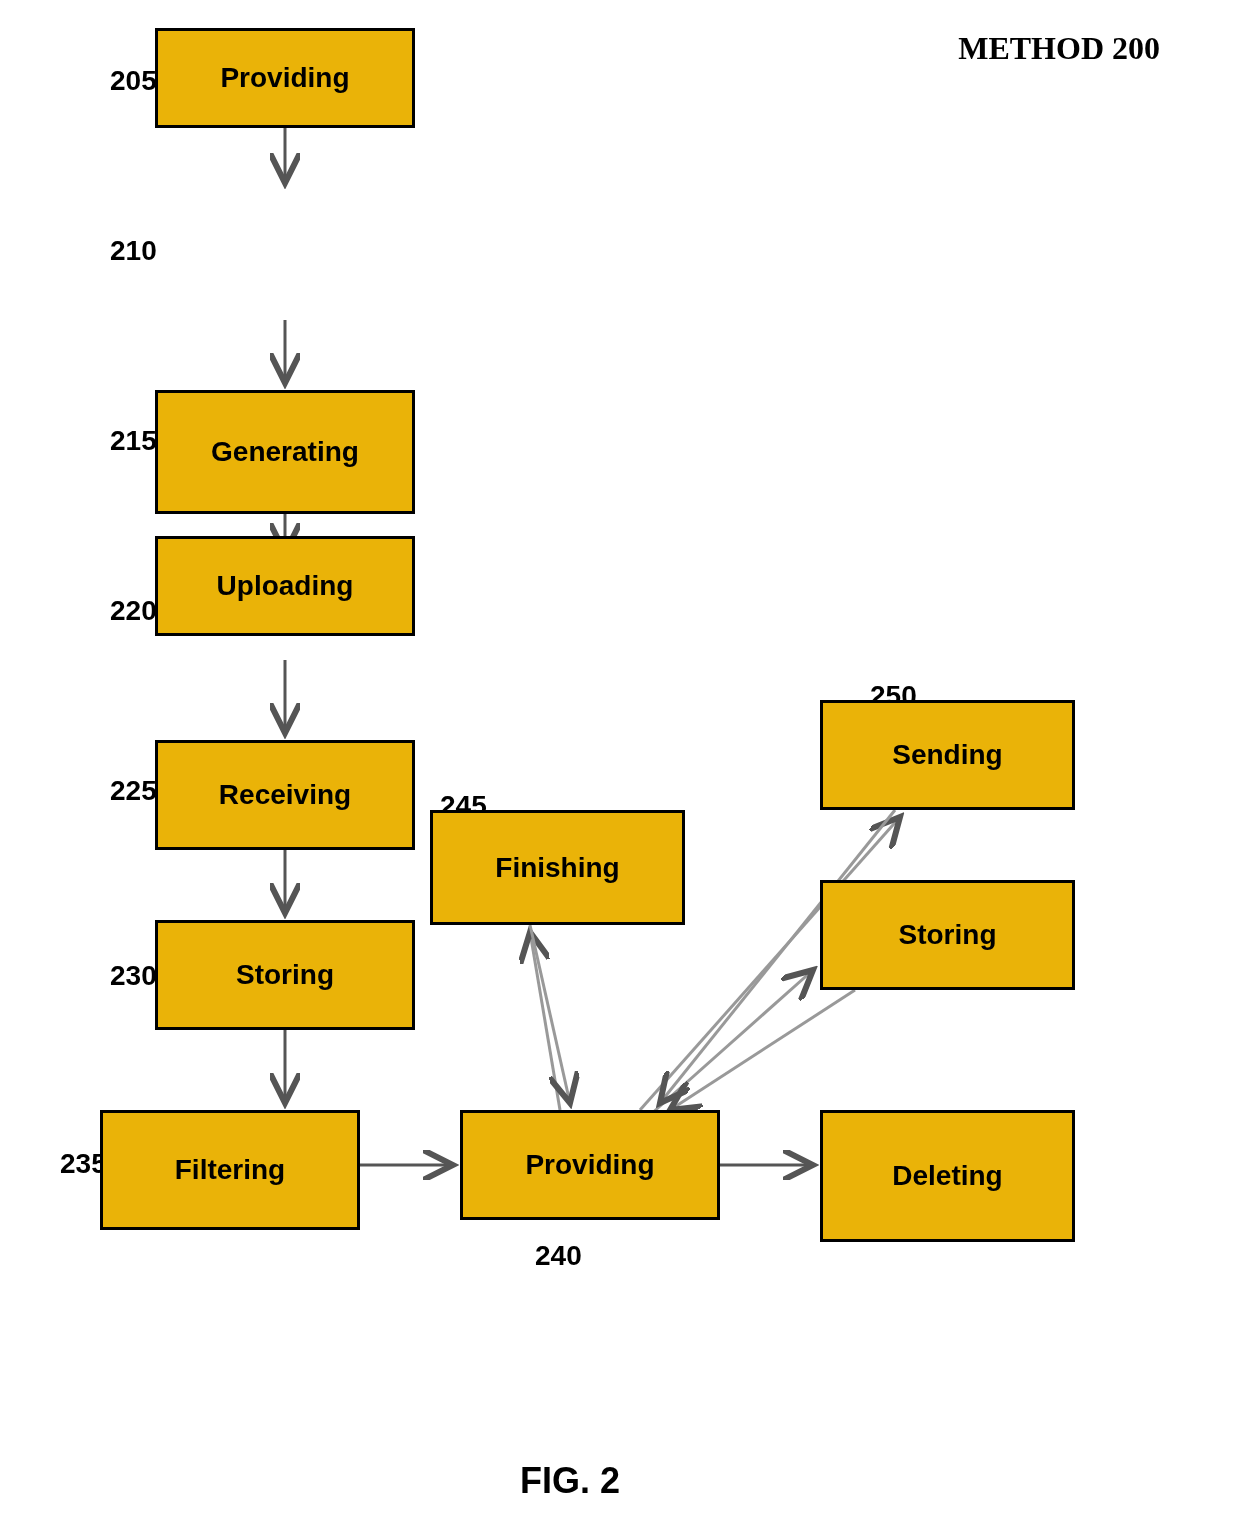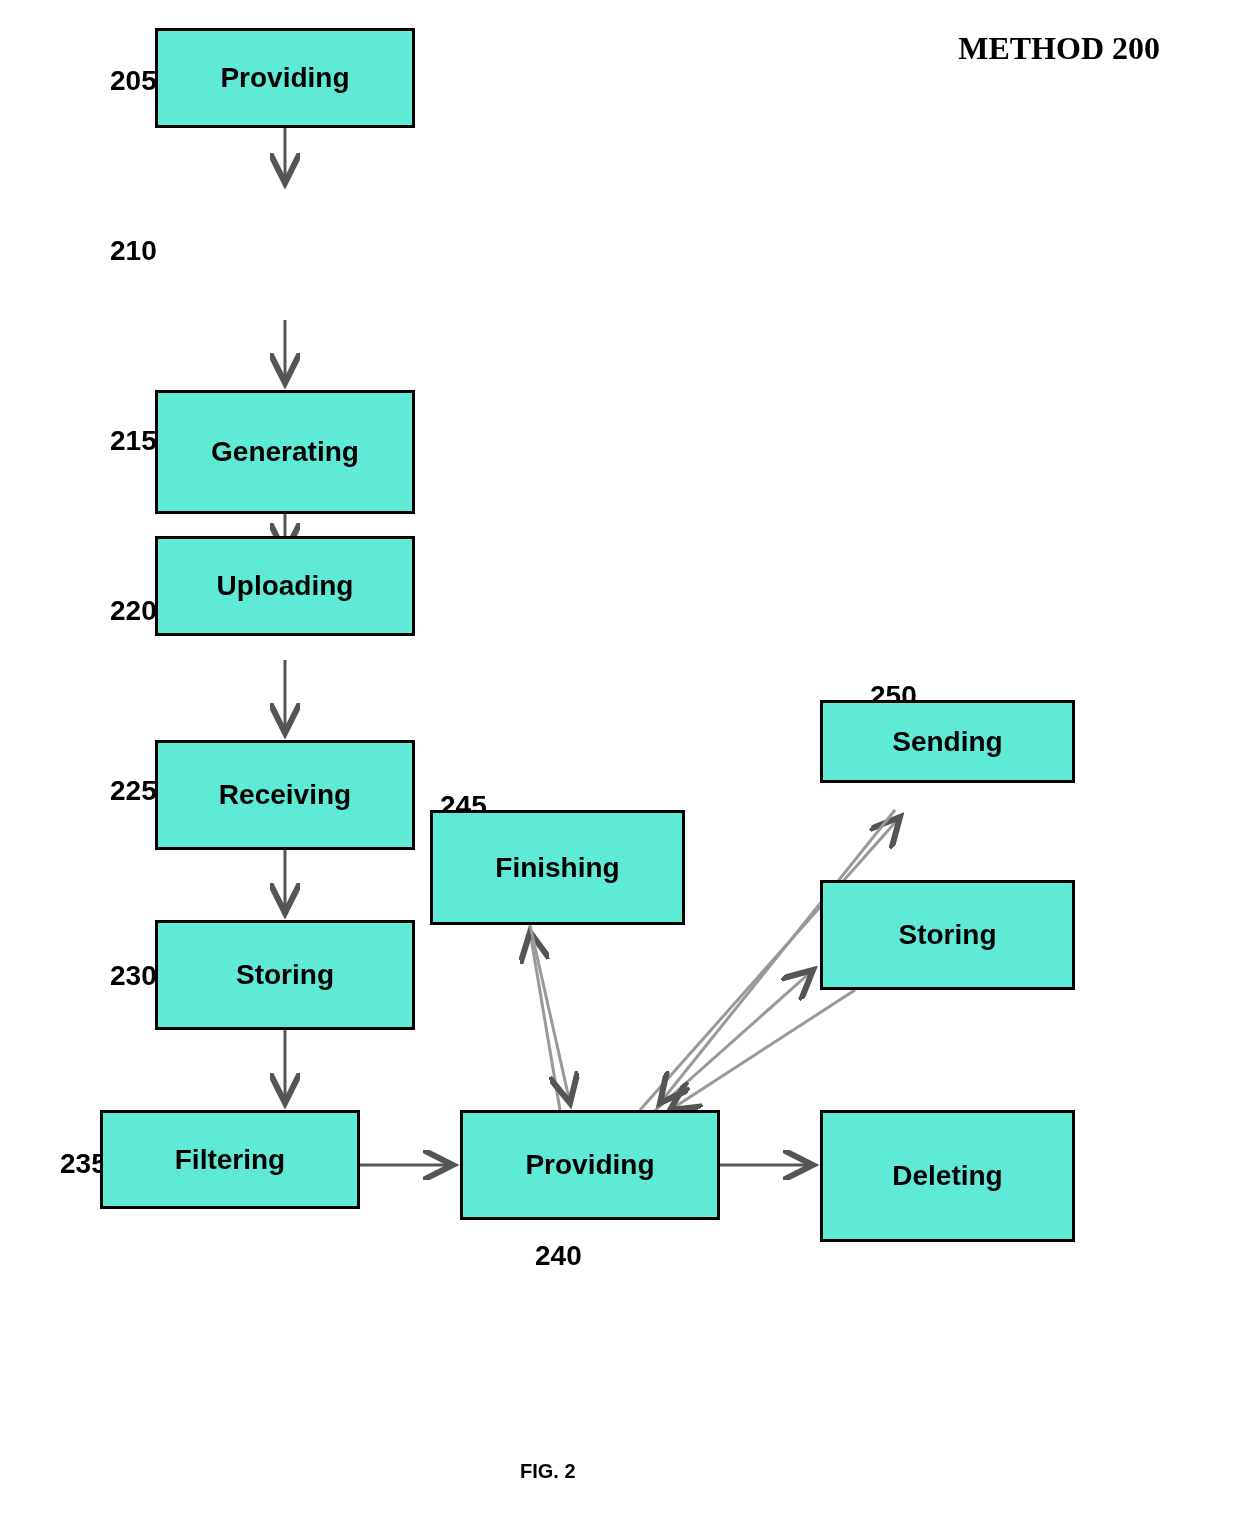--- a/index.html
+++ b/index.html
@@ -32,33 +32,33 @@
     .flow-box {
       position: absolute;
       border: 3px solid #000;
       display: flex;
       align-items: center;
       justify-content: center;
       font-size: 28px;
       font-weight: bold;
       font-family: Arial, sans-serif;
       text-align: center;
-      background: #5eead4;
+      background: #eab308;
     }
 
     .step-number {
       position: absolute;
       font-size: 28px;
       font-weight: bold;
       font-family: Arial, sans-serif;
     }
 
     .fig-label {
       position: absolute;
-      font-size: 20px;
+      font-size: 36px;
       font-weight: bold;
       font-family: Arial, sans-serif;
       text-align: right;
     }
 
     svg.arrows {
       position: absolute;
       top: 0;
       left: 0;
       width: 1240px;
@@ -124,30 +124,30 @@
   <div class="step-number" style="left:110px; top:595px;">220</div>
   <div class="flow-box" style="left:155px; top:536px; width:260px; height:100px;">Uploading</div>
 
   <div class="step-number" style="left:110px; top:775px;">225</div>
   <div class="flow-box" style="left:155px; top:740px; width:260px; height:110px;">Receiving</div>
 
   <div class="step-number" style="left:110px; top:960px;">230</div>
   <div class="flow-box" style="left:155px; top:920px; width:260px; height:110px;">Storing</div>
 
   <div class="step-number" style="left:60px; top:1148px;">235</div>
-  <div class="flow-box" style="left:100px; top:1110px; width:260px; height:99px;">Filtering</div>
+  <div class="flow-box" style="left:100px; top:1110px; width:260px; height:120px;">Filtering</div>
 
   <div class="step-number" style="left:535px; top:1240px;">240</div>
   <div class="flow-box" style="left:460px; top:1110px; width:260px; height:110px;">Providing</div>
 
   <div class="step-number" style="left:440px; top:790px;">245</div>
   <div class="flow-box" style="left:430px; top:810px; width:255px; height:115px;">Finishing</div>
 
   <div class="step-number" style="left:870px; top:680px;">250</div>
-  <div class="flow-box" style="left:820px; top:700px; width:255px; height:83px;">Sending</div>
+  <div class="flow-box" style="left:820px; top:700px; width:255px; height:110px;">Sending</div>
 
   <div class="step-number" style="left:870px; top:908px;">255</div>
   <div class="flow-box" style="left:820px; top:880px; width:255px; height:110px;">Storing</div>
 
   <div class="step-number" style="left:870px; top:1093px;margin-top:20px;">260</div>
   <div class="flow-box" style="left:820px; top:1110px; width:255px; height:132px;">Deleting</div>
 
   <div class="fig-label" style="left:520px; top:1460px;">FIG. 2</div>
 
 </div>

